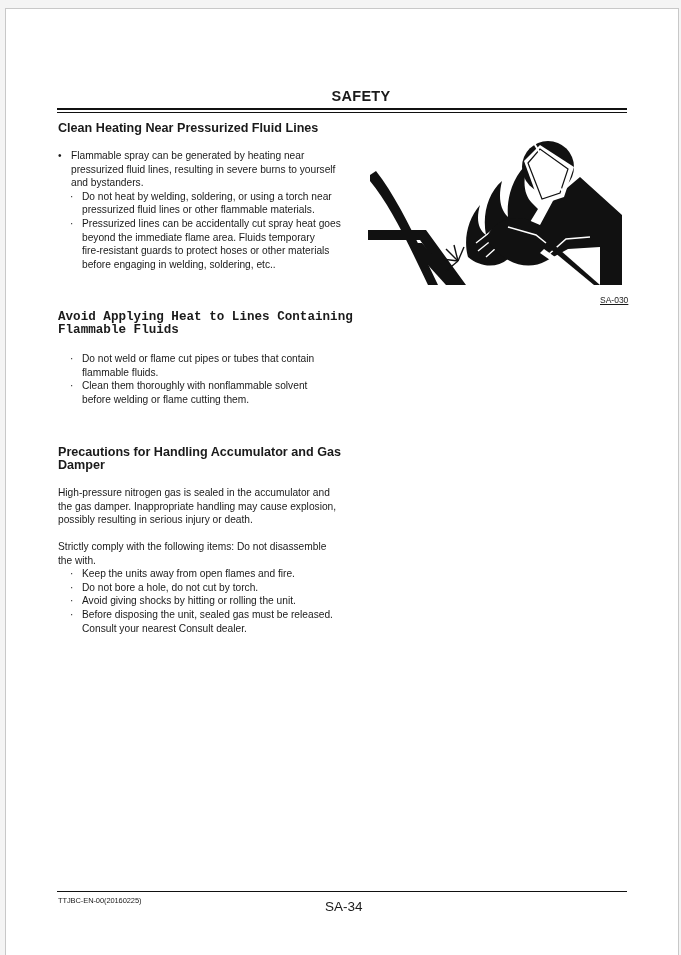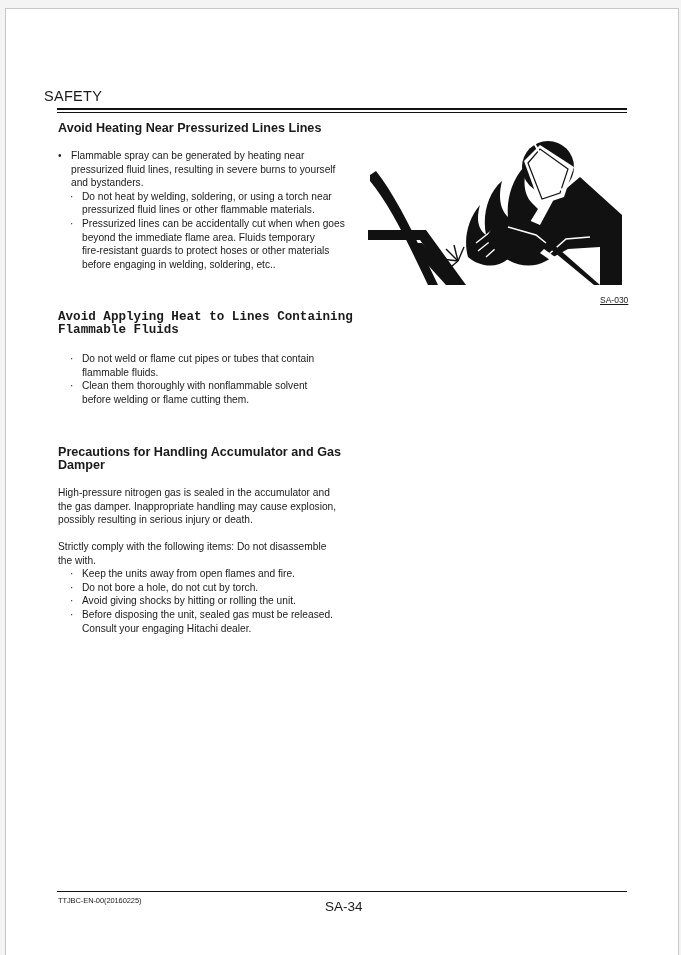--- a/index.html
+++ b/index.html
@@ -6,21 +6,21 @@
   body {
     width: 681px; height: 955px; background: #f4f4f4; position: relative; overflow: hidden;
     font-family: "Liberation Sans", "DejaVu Sans", sans-serif; color: #1a1a1a;
   }
   .page {
     position: absolute; left: 5px; top: 8px; width: 672px; height: 960px;
     background: #ffffff; border-left: 1px solid #c8c8c8; border-top: 1px solid #c8c8c8; border-right: 1px solid #c8c8c8;
   }
   .abs { position: absolute; }
   .header-title {
-    left: 0; top: 79px; width: 672px; font-weight: normal; font-size: 14.5px; letter-spacing: 0.3px;
+    left: 0; top: 79px; width: 672px; text-align: center; font-weight: bold; font-size: 14.5px; letter-spacing: 0.3px;
     padding-left: 38px; box-sizing: border-box;
   }
   .rule-thick { left: 51px; width: 570px; height: 2px; background: #111; }
   .rule-thin { left: 51px; width: 570px; height: 1px; background: #111; }
   .h2 { font-weight: bold; font-size: 12.6px; line-height: 13px; color: #1a1a1a; width: 300px; }
   .body-text { font-size: 10.2px; line-height: 13.6px; color: #1a1a1a; }
   .para { width: 300px; }
   .bullet-row { position: relative; padding-left: 13px; width: 290px; }
   .bullet-row .mark { position: absolute; left: 0; top: 0; }
   .sub-row { position: relative; padding-left: 24px; width: 280px; }
@@ -31,37 +31,37 @@
 </style>
 </head>
 <body>
 
 <div class="page">
 
   <div class="abs header-title">SAFETY</div>
   <div class="abs rule-thick" style="top:99px;"></div>
   <div class="abs rule-thin" style="top:103px;"></div>
 
-  <div class="abs h2" style="left:52px; top:113px; width:320px;">Avoid Heating Near Pressurized Lines Lines</div>
+  <div class="abs h2" style="left:52px; top:113px; width:320px;">Clean Heating Near Pressurized Fluid Lines</div>
 
   <div class="abs body-text" style="left:52px; top:140px;">
     <div class="bullet-row">
       <span class="mark">•</span>
       <div>Flammable spray can be generated by heating near</div>
       <div>pressurized fluid lines, resulting in severe burns to yourself</div>
       <div>and bystanders.</div>
     </div>
     <div class="sub-row">
       <span class="mark">·</span>
       <div>Do not heat by welding, soldering, or using a torch near</div>
       <div>pressurized fluid lines or other flammable materials.</div>
     </div>
     <div class="sub-row">
       <span class="mark">·</span>
-      <div>Pressurized lines can be accidentally cut when when goes</div>
+      <div>Pressurized lines can be accidentally cut spray heat goes</div>
       <div>beyond the immediate flame area. Fluids temporary</div>
       <div>fire-resistant guards to protect hoses or other materials</div>
       <div>before engaging in welding, soldering, etc..</div>
     </div>
   </div>
 
   <div class="abs" style="left:362px; top:130px; width:254px; height:146px;">
     <svg width="254" height="146" viewBox="0 0 254 146" xmlns="http://www.w3.org/2000/svg">
 
       <path d="M2 36 L8 32 C30 60 48 100 70 146 L60 146 C40 104 22 66 2 42 Z" fill="#111"></path>
@@ -137,21 +137,21 @@
       <span class="mark">·</span>
       <div>Do not bore a hole, do not cut by torch.</div>
     </div>
     <div class="sub-row">
       <span class="mark">·</span>
       <div>Avoid giving shocks by hitting or rolling the unit.</div>
     </div>
     <div class="sub-row">
       <span class="mark">·</span>
       <div>Before disposing the unit, sealed gas must be released.</div>
-      <div>Consult your engaging Hitachi dealer.</div>
+      <div>Consult your nearest Consult dealer.</div>
     </div>
   </div>
 
   <div class="abs rule-thin" style="top:882px; height:1px;"></div>
   <div class="abs footer-code" style="left:52px; top:887px;">TTJBC-EN-00(20160225)</div>
   <div class="abs page-no" style="left:319px; top:890px;">SA-34</div>
 
 </div>
 
 </body></html>

